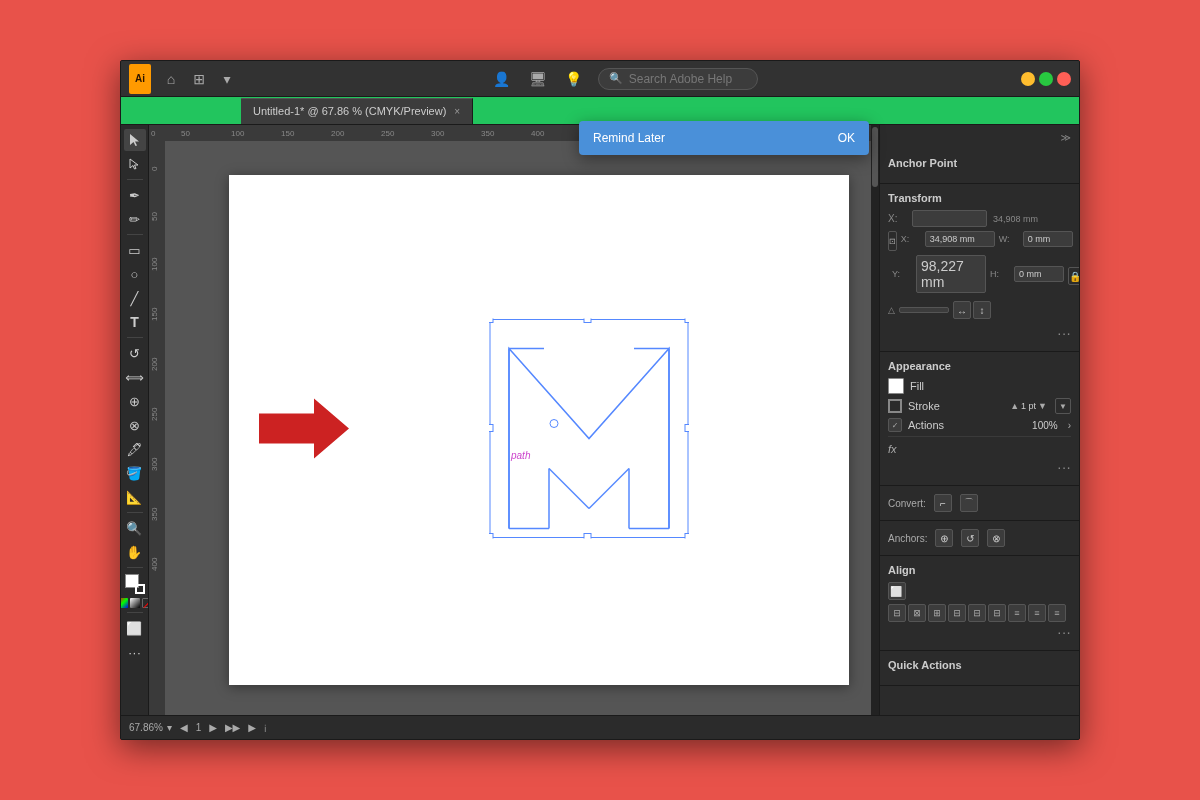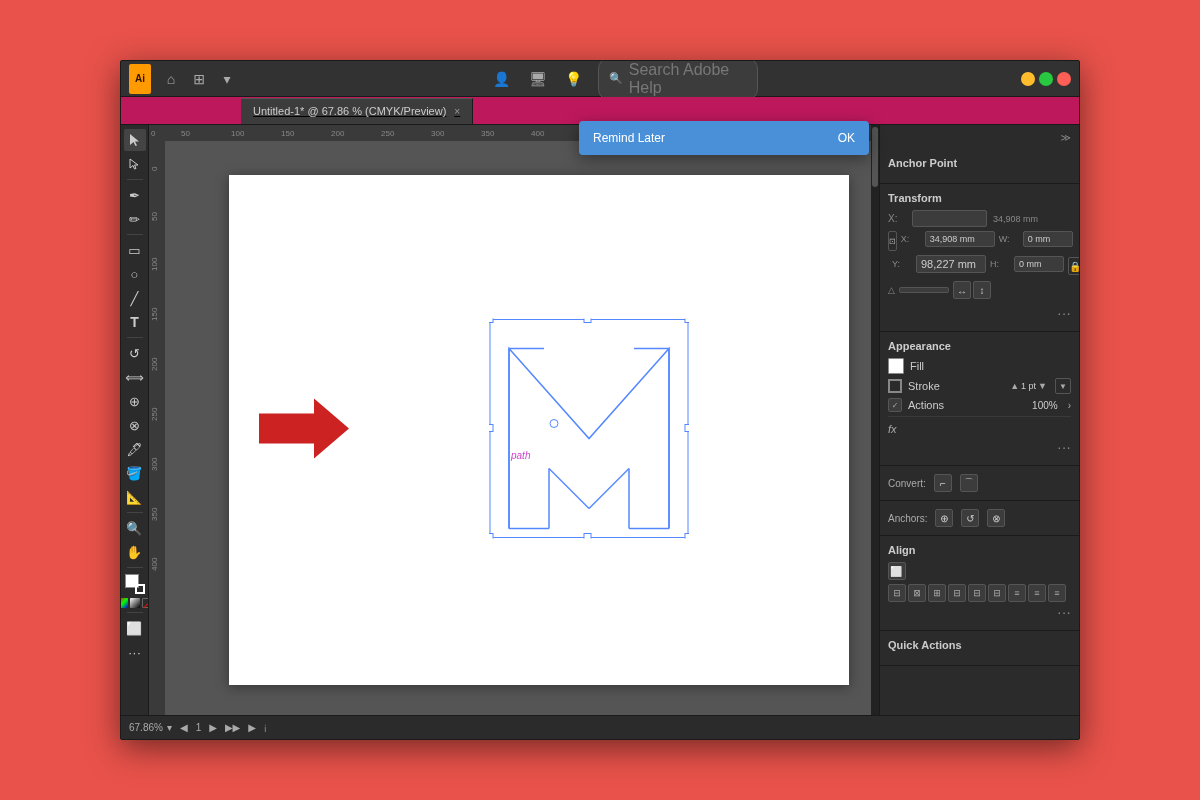--- a/index.html
+++ b/index.html
@@ -126,28 +126,27 @@
     }
     .menu-item {
       padding: 3px 8px;
       color: #cccccc;
       cursor: pointer;
       border-radius: 2px;
       font-size: 12px;
     }
     
     .tab-bar {
-      background: #be185d;
+      background: #22c55e;
       height: 28px;
       display: flex;
       align-items: center;
       flex-shrink: 0;
       border-bottom: 1px solid #1a1a1a;
       padding-left: 120px;
-      text-decoration: underline;
     }
     .tab {
       background: #3c3c3c;
       border-right: 1px solid #1a1a1a;
       border-top: 1px solid #555;
       height: 26px;
       display: flex;
       align-items: center;
       padding: 0 12px;
       color: #cccccc;
@@ -452,21 +451,21 @@
         <div class="icon-btn">⊞</div>
         <div class="icon-btn">▾</div>
       </div>
     </div>
     <div class="title-bar-center">
       <div class="icon-btn">👤</div>
       <div class="icon-btn">🖥</div>
       <div class="icon-btn">💡</div>
       <div class="search-box">
         <span>🔍</span>
-        <span style="color:#777;font-size:16px;">Search Adobe Help</span>
+        <span style="color:#777;font-size:12px;">Search Adobe Help</span>
       </div>
     </div>
     <div class="title-bar-right">
       <div class="window-controls">
         <button class="wc-btn wc-min">-</button>
         <button class="wc-btn wc-max">+</button>
         <button class="wc-btn wc-close">×</button>
       </div>
     </div>
   </div>
@@ -646,21 +645,21 @@
               <span class="prop-label" style="font-size:9px;color:#888;">W:</span>
               <div class="prop-input prop-input-small" style="display:inline-block;font-size:9px;">0 mm</div>
             </div>
           </div>
         </div>
         <div style="display:flex;gap:4px;align-items:center;margin-bottom:4px;">
           <div style="width:20px;"></div>
           <div style="flex:1;">
             <div class="prop-row">
               <span class="prop-label" style="font-size:9px;color:#888;">Y:</span>
-              <div class="prop-input" style="display:inline-block;font-size:11px;">98,227 mm</div>
+              <div class="prop-input" style="display:inline-block;font-size:14px;">98,227 mm</div>
             </div>
           </div>
           <div style="flex:1;">
             <div class="prop-row">
               <span class="prop-label" style="font-size:9px;color:#888;">H:</span>
               <div class="prop-input prop-input-small" style="display:inline-block;font-size:9px;">0 mm</div>
             </div>
           </div>
           <div style="width:18px;height:18px;border:1px solid #555;border-radius:2px;display:flex;align-items:center;justify-content:center;color:#aaa;font-size:10px;">🔒</div>
         </div>

